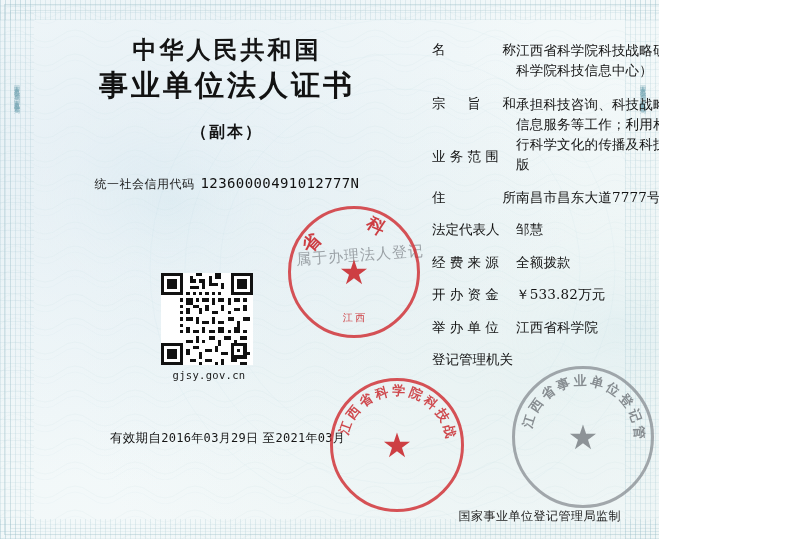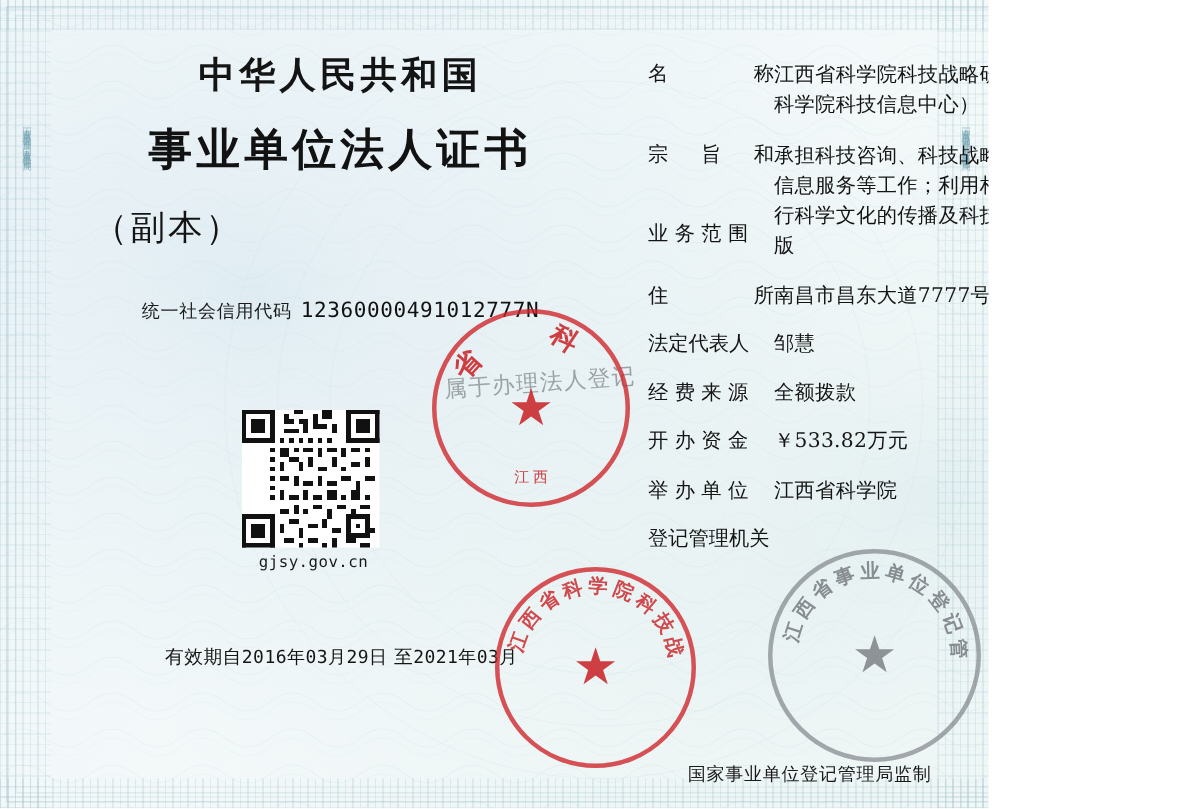--- a/index.html
+++ b/index.html
@@ -85,27 +85,27 @@
     letter-spacing: 3px;
     text-align: center;
     font-weight: 700;
     color: #141414;
   }
   .title-2 {
     font-size: 29px;
     letter-spacing: 3px;
     text-align: center;
     font-weight: 700;
-    margin-top: 14px;
     color: #121212;
   }
   .title-3 {
-    font-size: 23px;
+    font-size: 16px;
     letter-spacing: 2px;
-    font-weight: 400;
+    text-align: center;
+    font-weight: 700;
     margin-top: 16px;
     color: #141414;
   }
 
   .credit-row {
     margin-top: 32px;
     display: flex;
     align-items: baseline;
     justify-content: center;
     gap: 6px;

